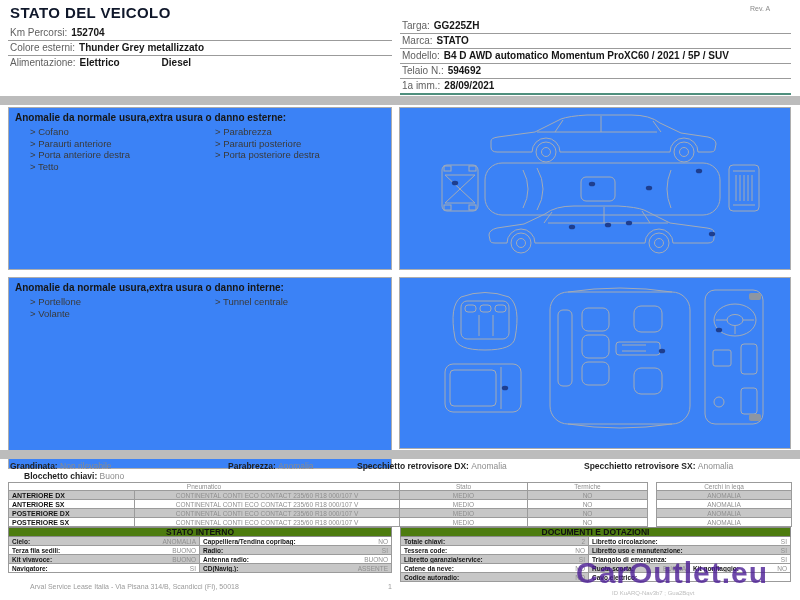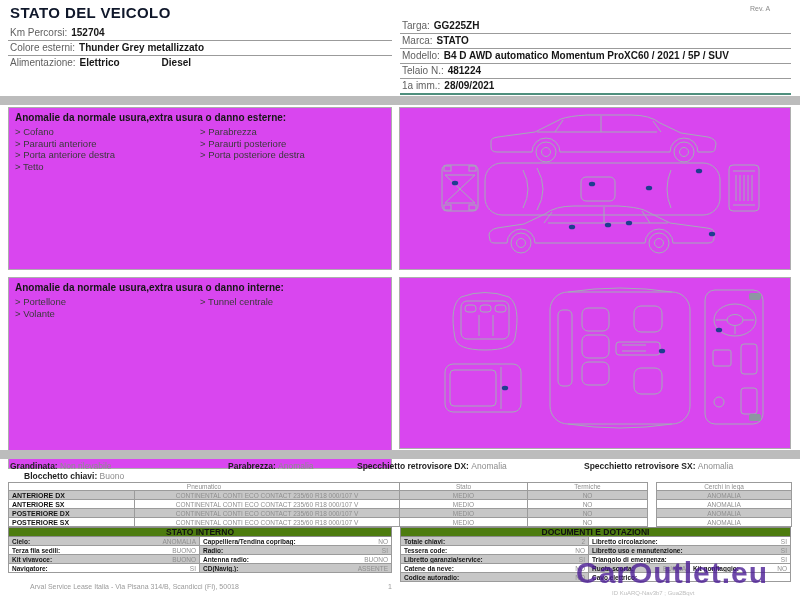--- a/index.html
+++ b/index.html
@@ -13,24 +13,24 @@
   .fcol{display:flex;flex-direction:column;}
   .frow{font-size:10px;line-height:12px;padding:1px 0 1px 2px;border-bottom:1px solid #9b9b9b;color:#5f5f5f;}
   .frow.nb{border-bottom:none;}
   .frow b{color:#161616;margin-left:4px;}
   .frow b.gap2{margin-left:42px;}
   .frow.teal{border-bottom:2px solid #4f8f7d;}
 
   .band{left:0;width:800px;background:#bcbcbc;}
 
   
-  .box{border:1px solid #adadad;background:#d946ef;box-sizing:border-box;}
+  .box{border:1px solid #adadad;background:#3b82f6;box-sizing:border-box;}
   .box h3{margin:4px 6px 3px 6px;font-size:10px;line-height:11px;color:#161616;}
   .cols{display:flex;padding:0 6px;}
-  .cols .c{width:50%;}
+  .cols .c{width:50%;margin-left:15px;}
   .item{font-size:9.5px;line-height:11.5px;color:#3a3a3a;white-space:nowrap;}
 
   svg{display:block;}
   .ln{fill:none;stroke:#a3abb6;stroke-width:1;}
   .lnf{fill:#8d96a2;stroke:none;}
 
   
   .sum-l{font-size:8.5px;font-weight:bold;color:#1f1f1f;}
   .sum-v{font-size:8.5px;color:#8c8c8c;font-weight:normal;}
 
@@ -90,21 +90,21 @@
     <div class="frow">
       <span>Targa:</span><b>GG225ZH</b>
     </div>
     <div class="frow">
       <span>Marca:</span><b>STATO</b>
     </div>
     <div class="frow">
       <span>Modello:</span><b>B4 D AWD automatico Momentum ProXC60 / 2021 / 5P / SUV</b>
     </div>
     <div class="frow">
-      <span>Telaio N.:</span><b>481224</b>
+      <span>Telaio N.:</span><b>594692</b>
     </div>
     <div class="frow teal">
       <span>1a imm.:</span><b>28/09/2021</b>
     </div>
   </div>
 
   <div class="abs band" style="top:96px;height:9px;"></div>
 
   <div class="abs box" style="left:8px;top:107px;width:384px;height:163px;">
     <h3>Anomalie da normale usura,extra usura o danno esterne:</h3>

